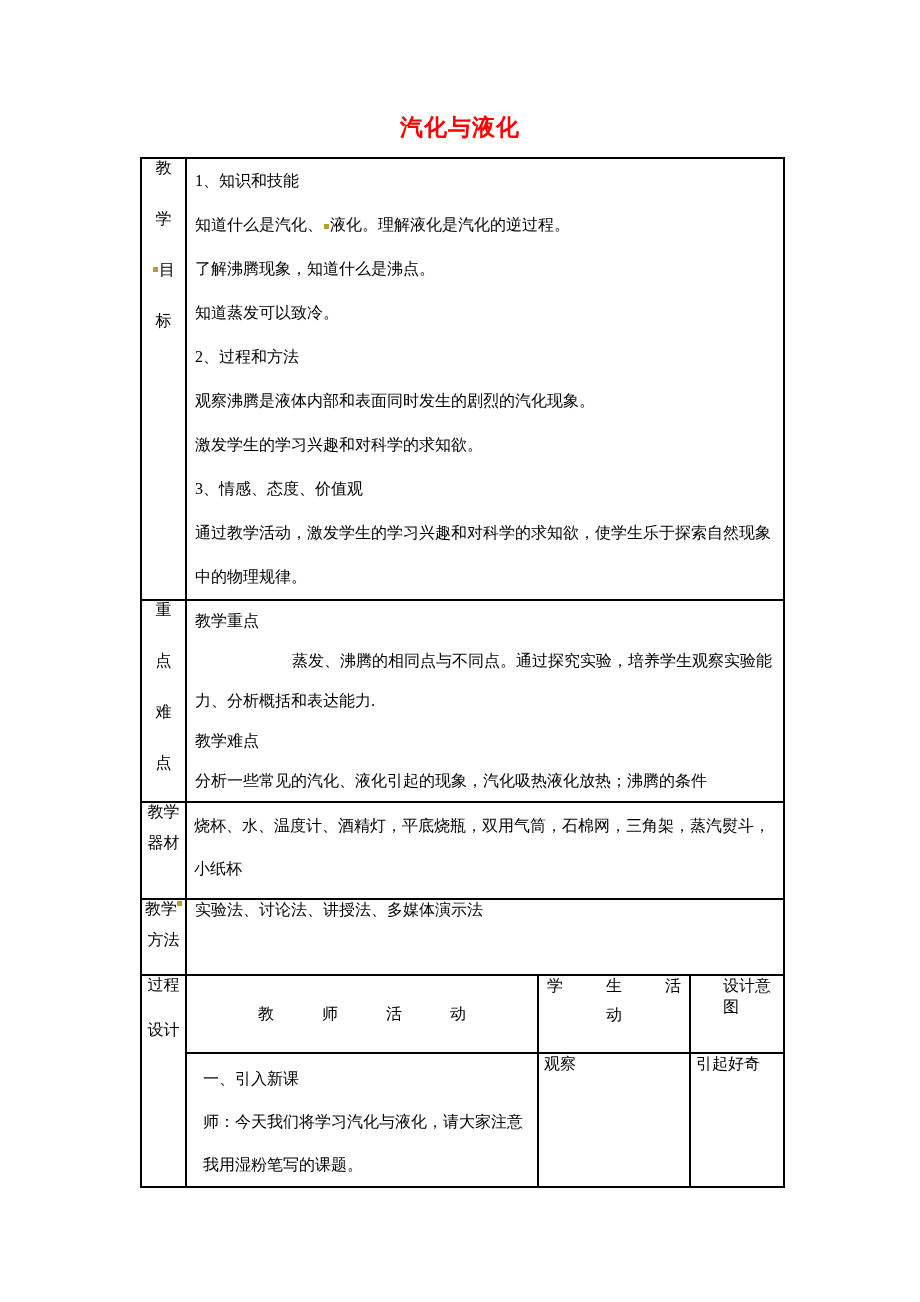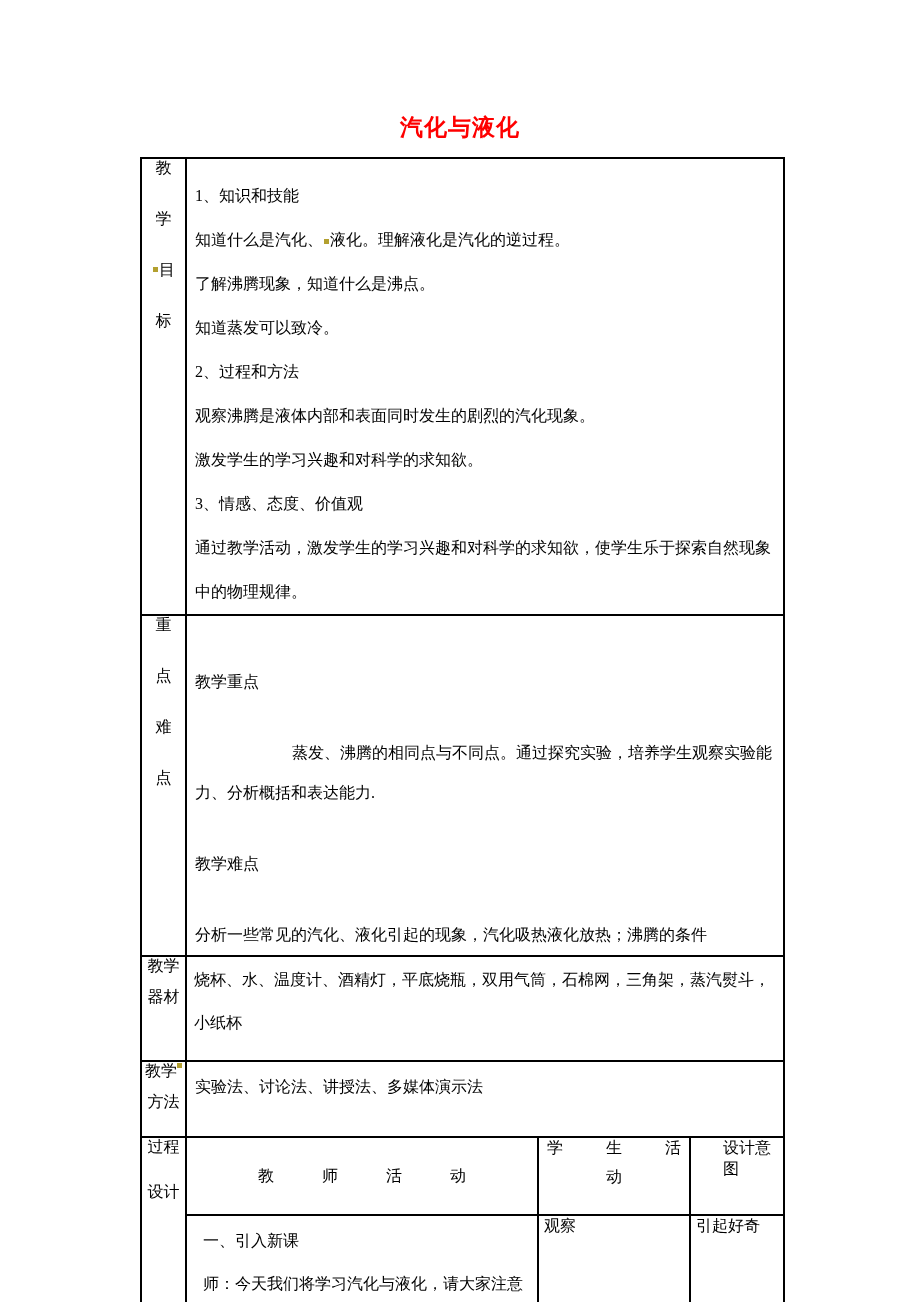--- a/index.html
+++ b/index.html
@@ -54,25 +54,25 @@
   .vh {
     display: flex;
     flex-direction: column;
     align-items: center;
     justify-content: center;
     line-height: 17px;
   }
   .vh.g34 { gap: 34px; }
   .vh.g26 { gap: 14px; }
   .vh.g20 { gap: 28px; }
-  .cell { padding: 15px 0 0 8px; }
+  .cell { padding: 0 0 0 8px; }
   .lh44 p { line-height: 44px; }
   .lh43 p { line-height: 43px; }
-  .lh40 p { line-height: 40px; margin-top: 31px; }
-  .cell-eq { padding: 0 0 16px 7px; }
+  .lh40 p { line-height: 40px; }
+  .cell-eq { padding: 0 0 8px 7px; }
   td.vmid { vertical-align: middle; }
   .indent6 { text-indent: 97px; }
   .dot {
     display: inline-block;
     width: 5px;
     height: 5px;
     background: #b3a02f;
     vertical-align: baseline;
     margin: 0 1px 1px 1px;
   }

